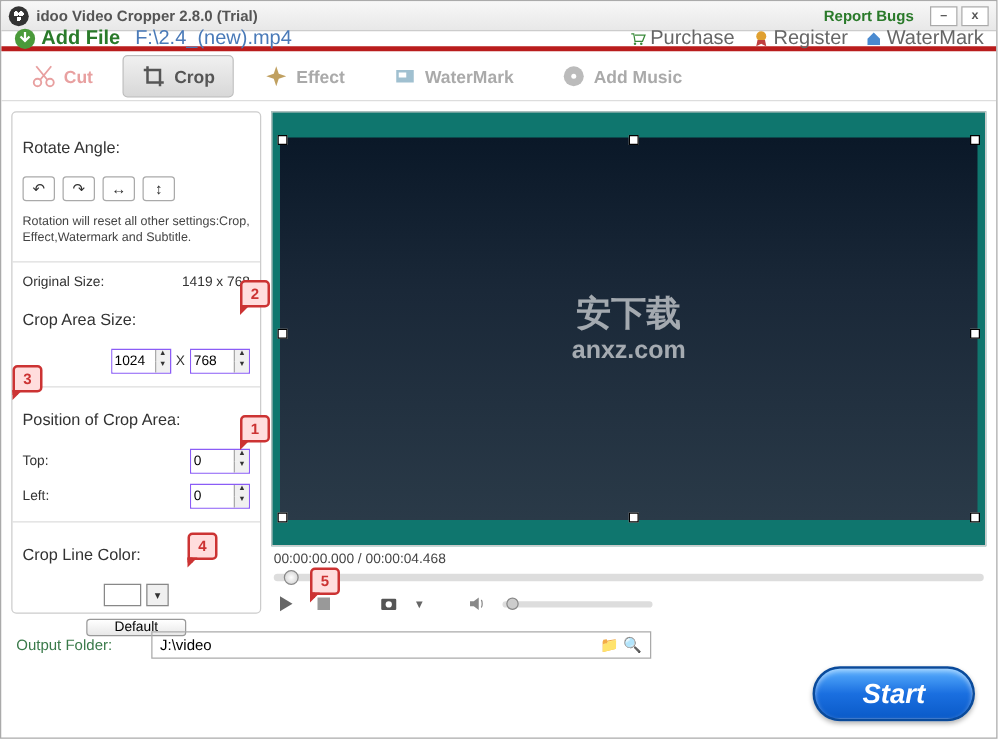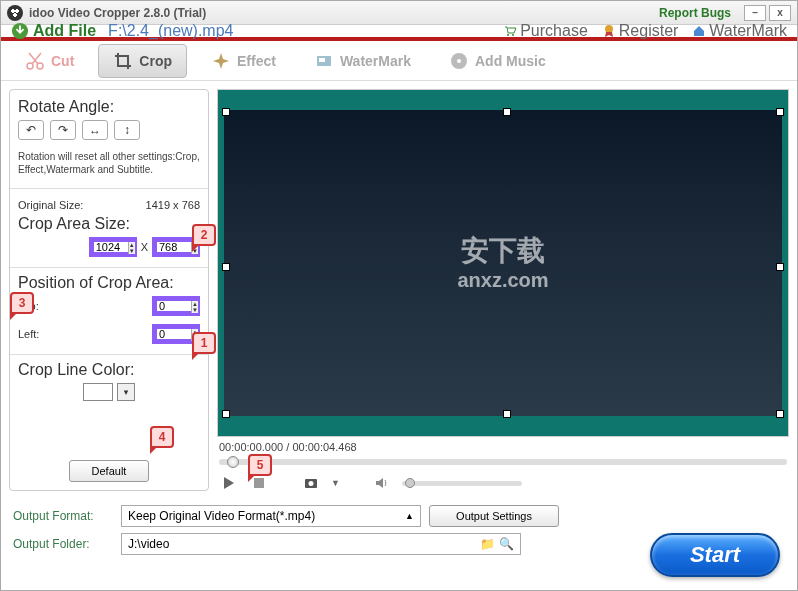--- a/index.html
+++ b/index.html
@@ -22,26 +22,26 @@
 
 .tabs { height: 40px; display: flex; align-items: center; padding: 0 10px; gap: 10px; border-bottom: 1px solid #ddd; }
 .tab { display: flex; align-items: center; padding: 6px 14px; border-radius: 4px; font-size: 14px; font-weight: bold; color: #aaa; cursor: pointer; }
 .tab .ico { width: 20px; height: 20px; margin-right: 6px; }
 .tab.active { background: linear-gradient(#f0f0f0,#d8d8d8); border: 1px solid #bbb; color: #555; }
 .tab.cut { color: #e8a0a0; }
 
 .main { display: flex; height: 418px; }
 .leftpanel { width: 200px; border: 1px solid #ccc; margin: 8px; border-radius: 4px; padding: 8px; font-size: 11px; color: #333; display: flex; flex-direction: column; }
 .section-divider { border-top: 1px solid #ddd; margin: 6px -8px; }
-.lbl { margin: 0 0; font-size: 16px; }
+.lbl { margin: 12px 0; font-size: 13px; }
 .rotbtns { display: flex; gap: 6px; margin: 4px 0; }
 .rotbtn { width: 26px; height: 20px; border: 1px solid #aaa; background: #fff; border-radius: 3px; cursor: pointer; font-size: 12px; line-height: 18px; text-align: center; }
 .note { font-size: 10px; color: #444; margin: 6px 0; line-height: 1.3; }
 .row { display: flex; align-items: center; margin: 4px 0; gap: 4px; justify-content: flex-end; }
-.spin { width: 48px; height: 20px; border: 5px solid #8b5cf6; display: flex; }
+.spin { width: 48px; height: 20px; border: 1px solid #8b5cf6; display: flex; }
 .spin input { width: 34px; border: none; font-size: 11px; padding: 0 2px; }
 .spinbtns { width: 12px; display: flex; flex-direction: column; }
 .spinbtns div { flex: 1; border-left: 1px solid #aaa; font-size: 6px; text-align: center; cursor: pointer; background: #f0f0f0; }
 .colorbox { width: 30px; height: 18px; border: 1px solid #888; background: #fff; }
 .dropbtn { width: 18px; height: 18px; border: 1px solid #888; background: #f0f0f0; font-size: 9px; text-align: center; line-height: 16px; cursor: pointer; }
 .default-btn { width: 80px; height: 22px; margin: 6px auto 0; border: 1px solid #999; background: linear-gradient(#fff,#e8e8e8); border-radius: 3px; font-size: 11px; cursor: pointer; }
 .chk { display: flex; align-items: center; margin: 4px 0; }
 .chk input { margin-right: 4px; }
 
 .rightpanel { flex: 1; margin: 8px 8px 8px 0; display: flex; flex-direction: column; }
@@ -260,28 +260,20 @@
         </svg>
       <div class="vol-track">
           <div class="vol-thumb"></div>
         </div>
     </div>
   </div>
 </div>
 
 <div class="bottom">
   <div class="brow">
-    <label>Output Format:</label>
-    <div class="combo">
-      <span>Keep Original Video Format(*.mp4)</span>
-      <span class="arrow">▲</span>
-    </div>
-    <button class="out-settings-btn">Output Settings</button>
-  </div>
-  <div class="brow">
     <label>Output Folder:</label>
     <div class="folder-input">
       <span>J:\video</span>
       <span style="margin-left:auto;color:#4a8ad0;cursor:pointer">📁</span>
       <span style="margin-left:4px;color:#4a8ad0;cursor:pointer">🔍</span>
     </div>
   </div>
 </div>
 
 <button class="start-btn">Start</button>

